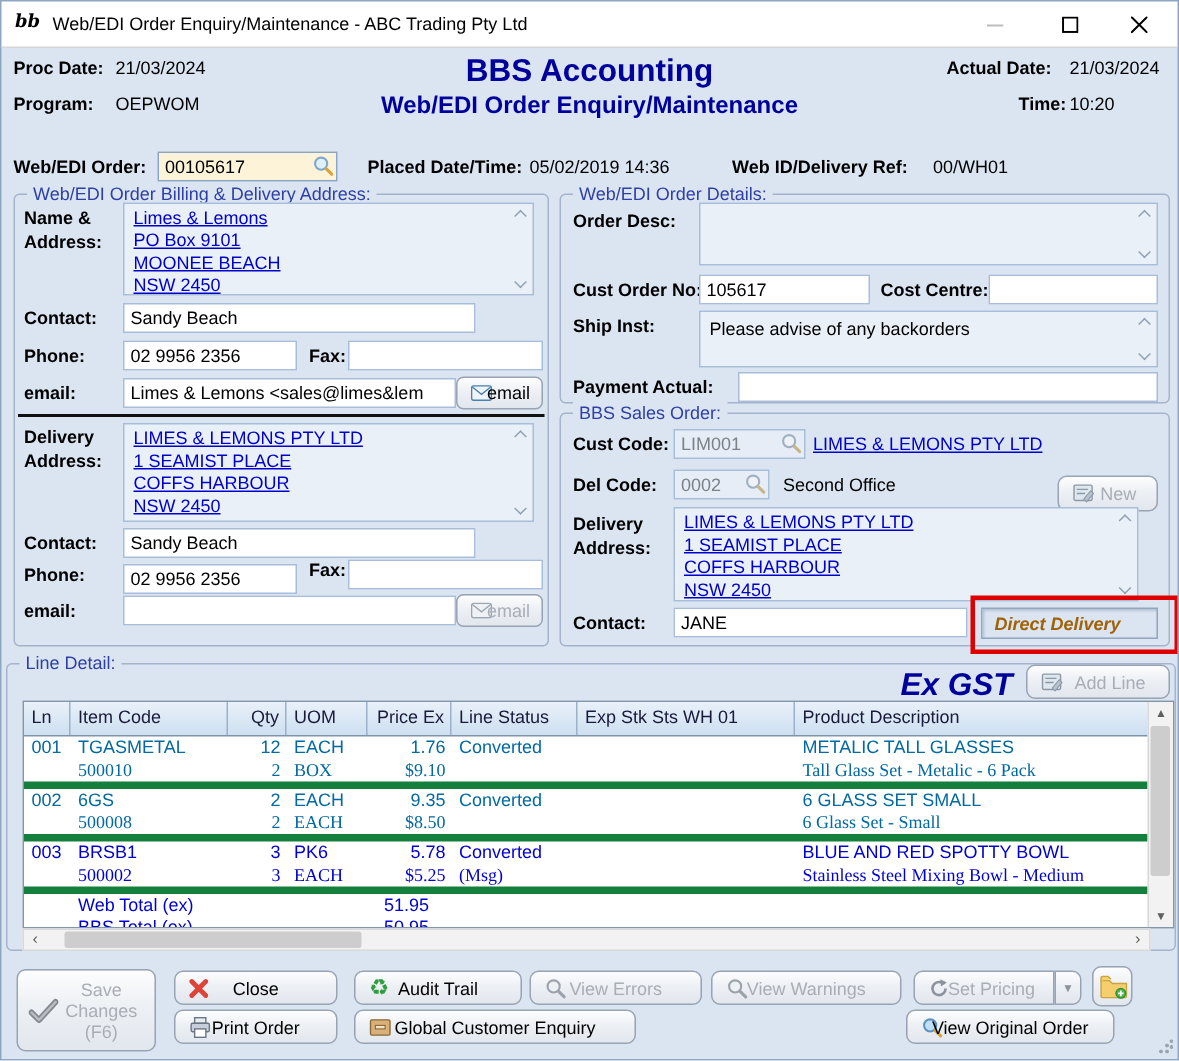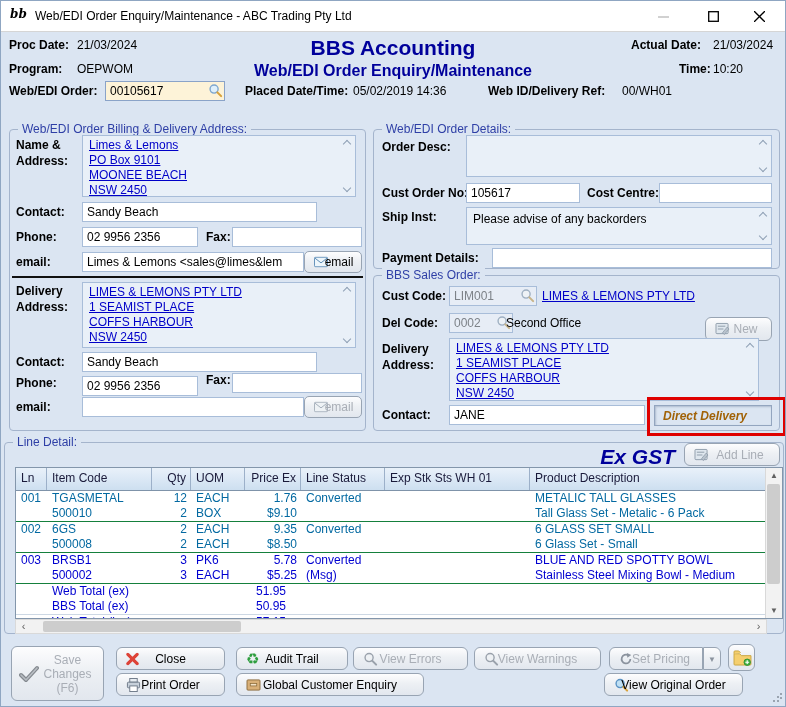--- a/index.html
+++ b/index.html
@@ -12,21 +12,21 @@
   .titlebar .ttl{margin-left:8px;font-size:12px;color:#000;}
   .wctrl{position:absolute;top:0;height:30px;width:44px;display:flex;align-items:center;justify-content:center;}
   .wctrl.min{right:100px;} .wctrl.max{right:50px;} .wctrl.cls{right:4px;}
   
   .hdr{position:absolute;left:0;top:31px;width:100%;height:58px;}
   .lbl{font-weight:bold;font-size:12px;color:#000;}
   .val{font-size:12px;color:#000;}
   .hdr .navy1{position:absolute;left:0;right:0;top:4px;text-align:center;color:#00009B;font-size:21px;font-weight:bold;}
   .hdr .navy2{position:absolute;left:0;right:0;top:30px;text-align:center;color:#00009B;font-size:16px;font-weight:bold;}
   
-  .obar{position:absolute;left:0;top:78px;width:100%;height:26px;}
+  .obar{position:absolute;left:0;top:98px;width:100%;height:26px;}
   .ordwrap{position:absolute;left:104px;top:2px;width:120px;height:20px;}
   .ordwrap input{width:100%;height:100%;box-sizing:border-box;background:#fdf3d8;border:1px solid #8aa3c8;
     font:12px "Liberation Sans",sans-serif;padding:1px 18px 1px 4px;}
   .ordwrap .mag{position:absolute;right:2px;top:2px;}
   
   .grp{position:absolute;border:1px solid #a4b4cc;border-radius:4px;box-sizing:border-box;}
   .gtitle{position:absolute;top:-8px;left:8px;background:#dbe5f2;padding:0 4px;font-size:12px;color:#2E3FA6;}
   .fld{position:absolute;background:#fff;border:1px solid #a8bdd9;font:12px "Liberation Sans",sans-serif;
     padding:1px 4px;box-sizing:border-box;height:20px;color:#000;}
   .mbox{position:absolute;background:#e9f0f8;border:1px solid #a8bdd9;box-sizing:border-box;overflow:hidden;}
@@ -54,21 +54,21 @@
   
   .grid{position:absolute;left:10px;top:24px;width:768px;height:152px;background:#fff;border:1px solid #8396ab;
     box-sizing:border-box;overflow:hidden;}
   .thead{display:flex;height:22px;background:linear-gradient(#e9f1fa,#cddff0);border-bottom:1px solid #7f93a9;}
   .hc{font-size:12px;color:#1a1a3a;border-right:1px solid #9cb0c9;box-sizing:border-box;
     padding:3px 4px 0 5px;overflow:hidden;white-space:nowrap;}
   .trow{display:flex;height:15px;font-size:12px;line-height:15px;color:#0369a1;}
   .trow span{box-sizing:border-box;overflow:hidden;white-space:nowrap;padding:0 4px 0 5px;}
   .c0{width:31px;} .c1{width:105px;} .c2{width:39px;text-align:right;} .c3{width:54px;}
   .c4{width:56px;text-align:right;} .c5{width:84px;} .c6{width:145px;} .c7{flex:1;}
-  .trow.sub{border-bottom:1px solid #15803d;}
+  .trow.sub{border-bottom:5px solid #15803d;font-family:Liberation Serif, serif;}
   .trow.blue, .trow.total{color:#0000D0;}
   .trow.total .c4{text-align:left;padding-left:11px;}
   .vsb{position:absolute;right:0;top:0;width:16px;height:150px;background:#f2f2f2;border-left:1px solid #d9d9d9;}
   .vsb .ar{position:absolute;left:0;width:16px;height:15px;text-align:center;font-size:8px;color:#606060;line-height:15px;}
   .vsb .thumb{position:absolute;left:1px;top:16px;width:13px;height:100px;background:#cdcdcd;border-radius:2px;}
   .hsb{position:absolute;left:10px;top:176px;width:752px;height:15px;background:#f2f2f2;border:1px solid #d9d9d9;box-sizing:border-box;}
   .hsb .ar{position:absolute;top:0;width:15px;height:13px;color:#606060;font-size:11px;line-height:13px;text-align:center;}
   .hsb .thumb{position:absolute;left:27px;top:1px;width:198px;height:11px;background:#cdcdcd;border-radius:2px;}
   .grip{position:absolute;right:3px;bottom:3px;width:10px;height:10px;
     background:radial-gradient(circle at 2px 8px,#9aa4b0 1px,transparent 1.5px),
@@ -226,21 +226,21 @@
     <span class="lbl" style="position:absolute;left:213px;top:56px;">Cost Centre:</span>
     <input class="fld" style="left: 285px; top: 53px; width: 113px;" readonly="" value="">
 
     <span class="lbl" style="position:absolute;left:8px;top:80px;">Ship Inst:</span>
     <div class="mbox" style="left:92px;top:77px;width:306px;height:38px;">
       <div class="inner" style="font-size:12px;padding-top:4px;">Please advise of any backorders</div>
       <span class="chv up"></span>
       <span class="chv down"></span>
     </div>
 
-    <span class="lbl" style="position:absolute;left:8px;top:121px;">Payment Details:</span>
+    <span class="lbl" style="position:absolute;left:8px;top:121px;">Payment Actual:</span>
     <input class="fld" style="left: 118px; top: 118px; width: 280px;" readonly="" value="">
   </div>
 
   <div class="grp" style="left:372px;top:274px;width:407px;height:156px;">
     <span class="gtitle">BBS Sales Order:</span>
 
     <span class="lbl" style="position:absolute;left:8px;top:13px;">Cust Code:</span>
     <span class="magwrap" style="left:75px;top:10px;width:88px;">
       <input readonly="" value="LIM001" style="">
       <span class="mag">
@@ -255,21 +255,21 @@
     <span class="lbl" style="position:absolute;left:8px;top:40px;">Del Code:</span>
     <span class="magwrap" style="left:75px;top:37px;width:64px;">
       <input readonly="" value="0002" style="">
       <span class="mag">
         <svg width="15" height="15" viewBox="0 0 16 16">
             <circle cx="6.5" cy="6.5" r="4.3" fill="#eef2f6" stroke="#9fb0c2" stroke-width="1.5"></circle>
             <line x1="10" y1="10" x2="14" y2="14" stroke="#c8b489" stroke-width="2.2" stroke-linecap="round"></line>
           </svg>
       </span>
     </span>
-    <span class="val" style="position:absolute;left:132px;top:40px;text-align:center;">Second Office</span>
+    <span class="val" style="position:absolute;left:148px;top:40px;text-align:center;">Second Office</span>
     <button class="btn dis" style="left:331px;top:34px;width:67px;height:24px;margin-top:7px;">
       <span class="ic">
         <svg width="15" height="13" viewBox="0 0 16 14">
             <rect x="1" y="1" width="13" height="11" rx="1" fill="#dfe7ee" stroke="#8b99a7"></rect>
             <line x1="3" y1="4" x2="11" y2="4" stroke="#8b99a7"></line>
             <line x1="3" y1="7" x2="9" y2="7" stroke="#8b99a7"></line>
             <path d="M8 11 L13 5 L15 7 L10 13 Z" fill="#b9c3cd" stroke="#8b99a7" stroke-width="0.8"></path>
           </svg>
       </span>
       <span class="lb" style="padding-left:14px;">New</span>

